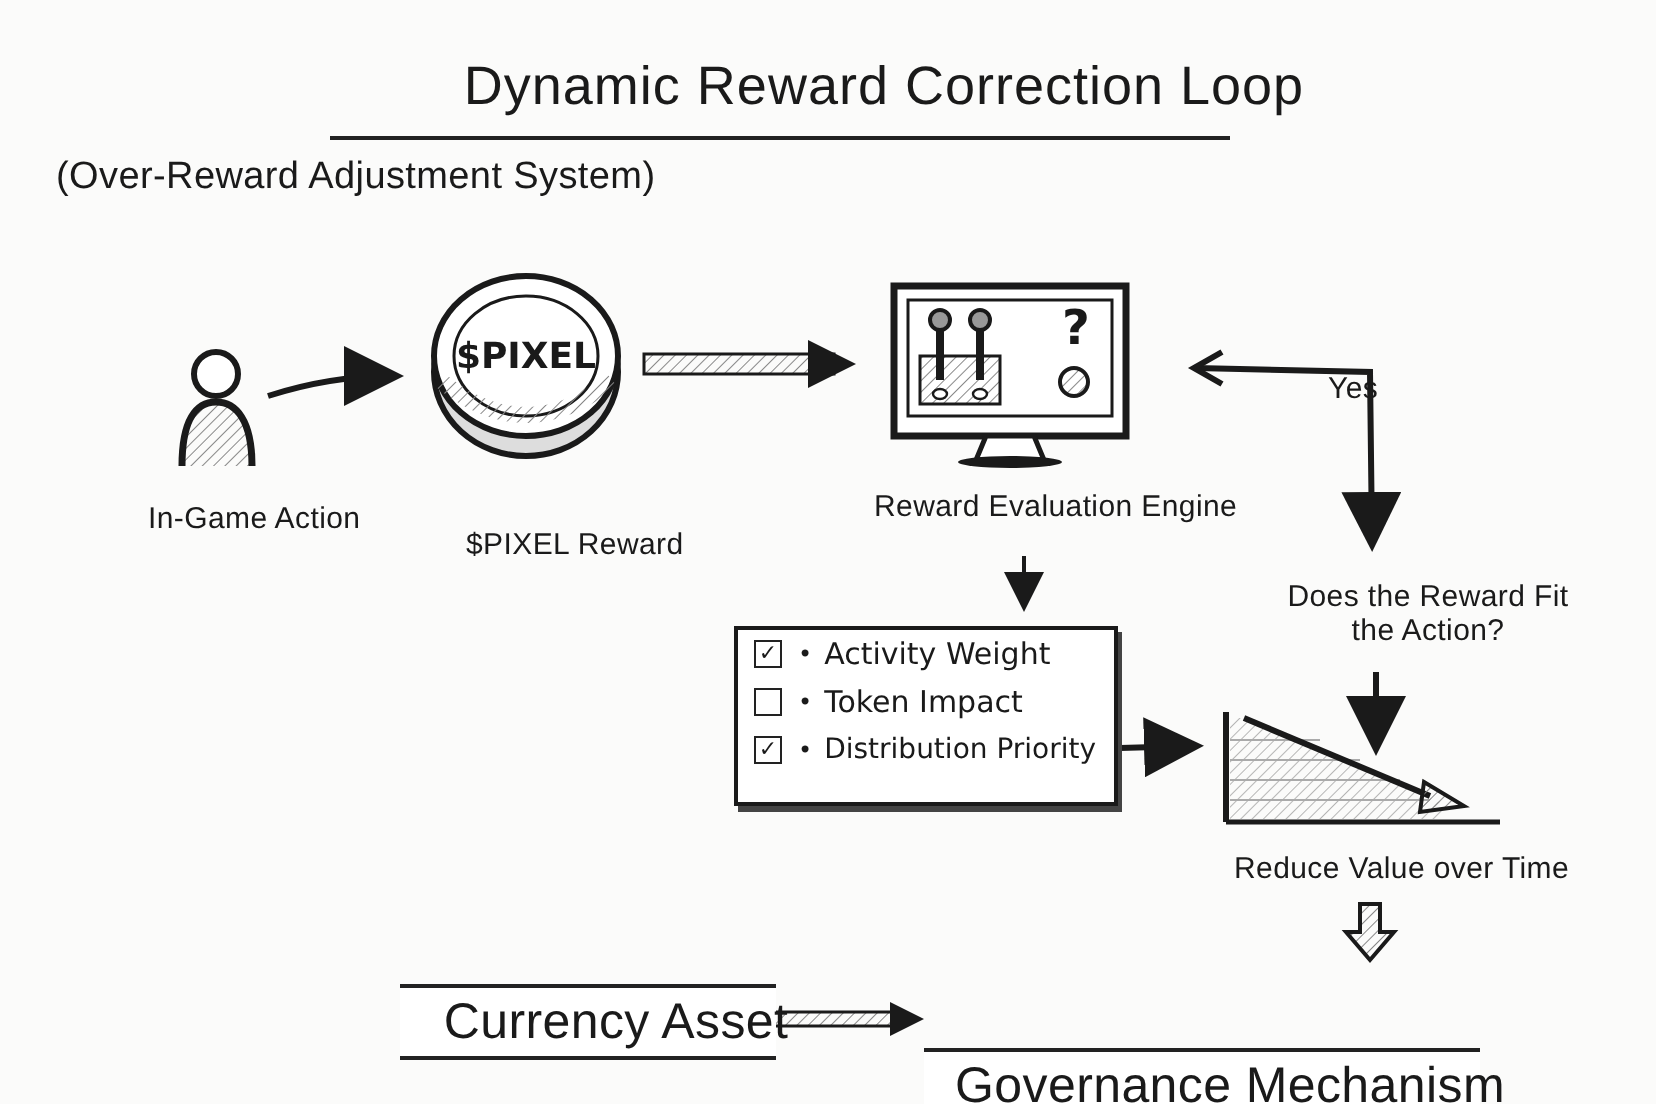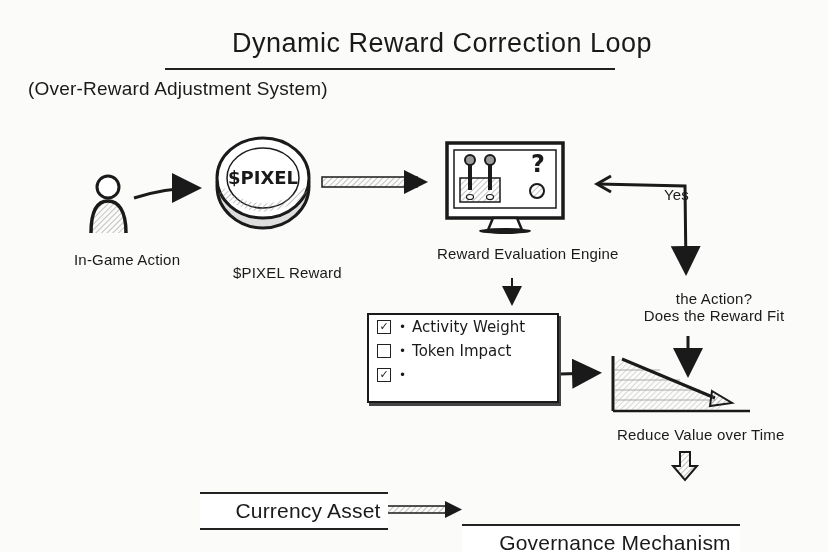--- a/index.html
+++ b/index.html
@@ -10,21 +10,21 @@
   #title { left:0; width:828px; top:28px; text-align:center; font-size:27px; font-weight:400; letter-spacing:0.5px; }
   #title-rule { left:165px; top:68px; width:450px; height:0; border-top:2px solid #222; }
   #subtitle { left:0; width:828px; top:78px; text-align:left; font-size:19px; }
   .label { font-size:15px; white-space:nowrap; }
   svg.overlay { position:absolute; left:0; top:0; }
   .checklist { left:367px; top:313px; width:188px; height:86px; border:2.5px solid #1a1a1a; background:#fff;
                box-shadow:2px 3px 0 #444; }
   .check-row { display:flex; align-items:center; height:24px; font-size:15px; padding-left:8px; }
   .cb { width:12px; height:12px; border:1.6px solid #222; margin-right:8px; position:relative; font-size:11px; line-height:11px; text-align:center; }
   .bullet { margin-right:6px; font-size:12px; }
-  .box { border-top:2px solid #222; border-bottom:2px solid #222; background:#fff; font-size:21px; white-space:nowrap;
+  .box { border-top:2px solid #222; border-bottom:2px solid #222; background:#fff; font-size:25px; white-space:nowrap;
          display:flex; align-items:center; justify-content:center; }
 </style>
 </head>
 <body>
 
 <div id="title" class="abs hand">Dynamic Reward Correction Loop</div>
 <div id="title-rule" class="abs"></div>
 <div id="subtitle" class="abs hand">(Over-Reward Adjustment System)</div>
 
 <svg class="overlay" width="828" height="552" viewBox="0 0 828 552">
@@ -102,36 +102,37 @@
     <rect x="368" y="506" width="80" height="7" fill="url(#hatch)" stroke="#1a1a1a" stroke-width="1.5"></rect>
     <path d="M445,501 L462,509.5 L445,518 Z" fill="#1a1a1a"></path>
   </g>
 </svg>
 
 <div class="abs label hand" style="left:46px; top:251px;">In-Game Action</div>
 <div class="abs label hand" style="left:205px; top:240px;margin-top:24px;">$PIXEL Reward</div>
 <div class="abs label hand" style="left:409px; top:245px;">Reward Evaluation Engine</div>
 <div class="abs label hand" style="left:636px; top:186px; font-size:15px;">Yes</div>
 <div class="abs label hand" style="left:596px; top:290px; text-align:center; width:180px;">
+  <div>Does the Reward Fit</div>
   <div>the Action?</div>
-  <div>Does the Reward Fit</div>
 </div>
 <div class="abs label hand" style="left:589px; top:426px;">Reduce Value over Time</div>
 
 <div class="abs checklist">
   <div class="check-row">
     <span class="cb">✓</span>
     <span class="bullet">•</span>
     <span>Activity Weight</span>
   </div>
   <div class="check-row">
     <span class="cb"></span>
     <span class="bullet">•</span>
     <span>Token Impact</span>
   </div>
   <div class="check-row">
     <span class="cb" style="font-weight:bold;">✓</span>
     <span class="bullet">•</span>
+    <span style="font-size:14px;">Distribution Priority</span>
   </div>
 </div>
 
 <div class="abs box hand" style="left:200px; top:492px; width:160px; height:34px;">Currency Asset</div>
 <div class="abs box hand" style="left:462px; top:492px; width:250px; height:34px;margin-top:32px;">Governance Mechanism</div>
 
 </body></html>

